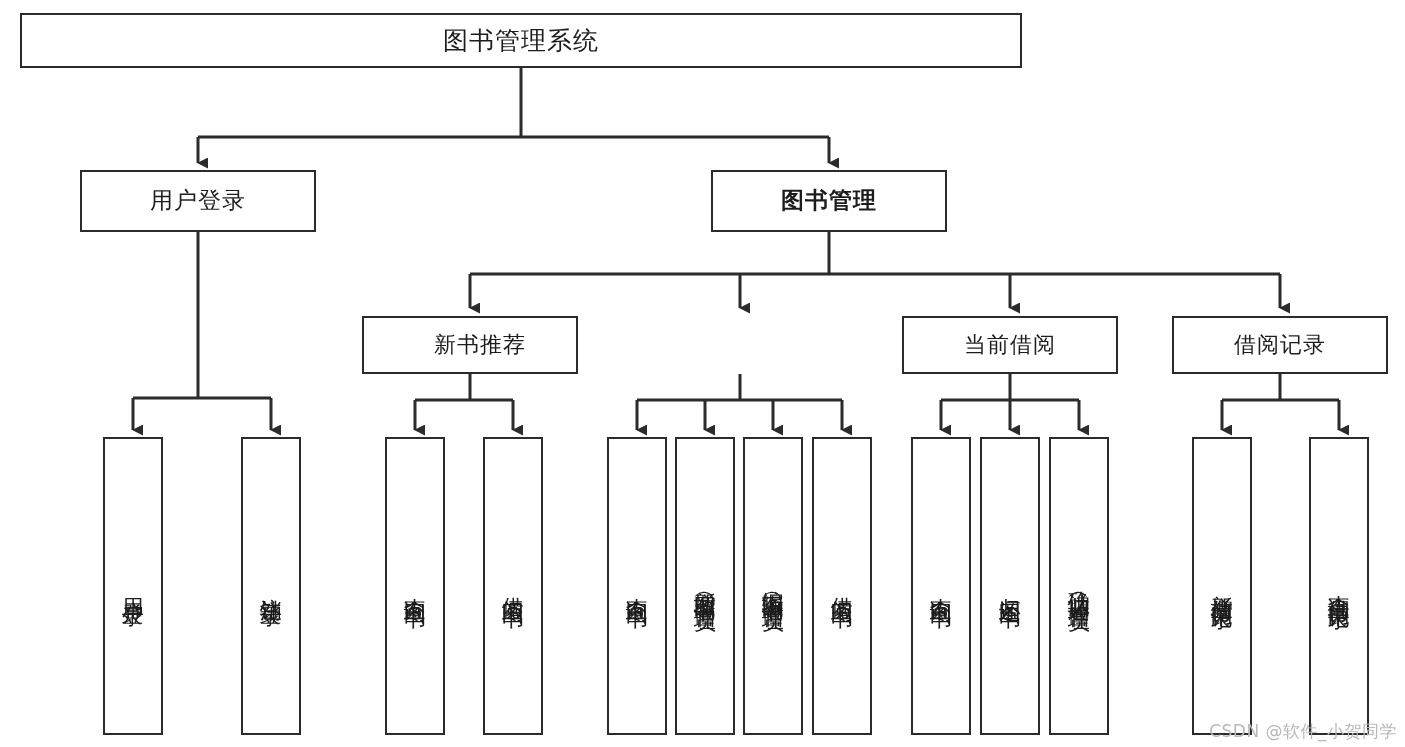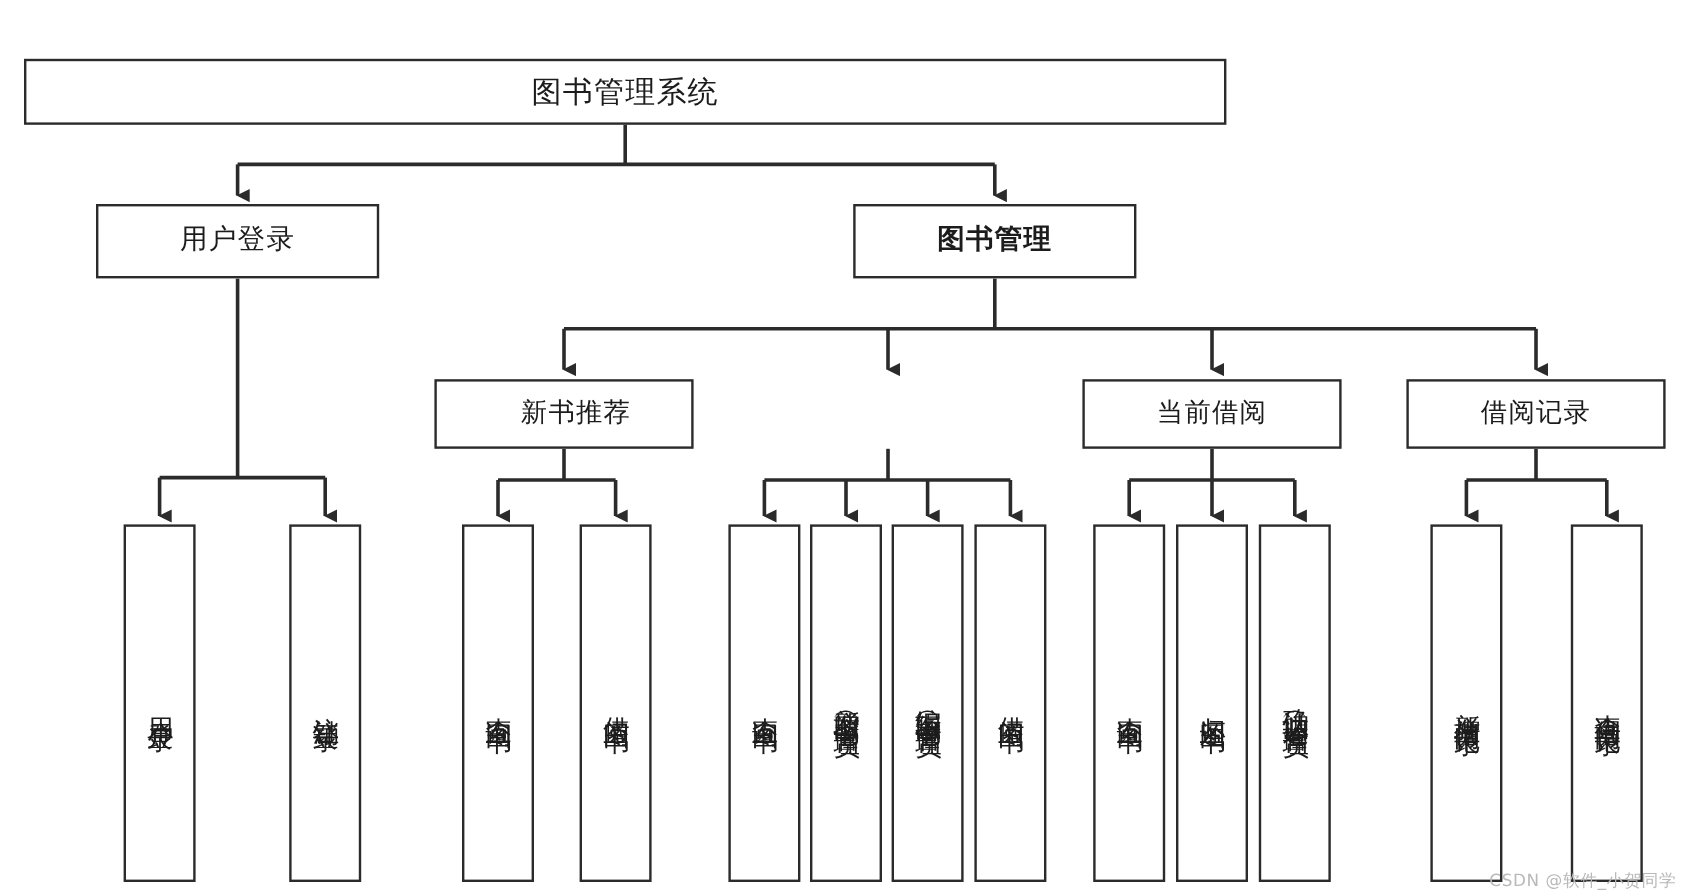--- a/index.html
+++ b/index.html
@@ -56,21 +56,21 @@
     font-size: 22px;
     line-height: 1.06;
     letter-spacing: 3px;
     white-space: nowrap;
     max-height: 282px;
   }
   .watermark {
     position: absolute;
     right: 8px;
     bottom: 4px;
-    font-size: 14px;
+    font-size: 17px;
     color: #b9b9b9;
     letter-spacing: 0.5px;
     white-space: nowrap;
     font-family: "DejaVu Sans", "Liberation Sans", sans-serif;
   }
 </style>
 </head>
 <body>
 
 <div id="canvas">
@@ -118,21 +118,21 @@
       <path d="M 1010 400 L 1010 430" marker-end="url(#arrow)"></path>
       <path d="M 1079 400 L 1079 430" marker-end="url(#arrow)"></path>
 
       <path d="M 1280 374 L 1280 400"></path>
       <path d="M 1222 400 L 1339 400"></path>
       <path d="M 1222 400 L 1222 430" marker-end="url(#arrow)"></path>
       <path d="M 1339 400 L 1339 430" marker-end="url(#arrow)"></path>
     </g>
   </svg>
 
-  <div class="node root" style="left:20px; top:13px; width:1002px; height:55px;margin-top:36px;">
+  <div class="node root" style="left:20px; top:13px; width:1002px; height:55px;">
     <span class="label">图书管理系统</span>
   </div>
 
   <div class="node lvl2" style="left:80px; top:170px; width:236px; height:62px;">
     <span class="label">用户登录</span>
   </div>
 
   <div class="node lvl2" style="left:711px; top:170px; width:236px; height:62px;font-weight:bold;">
     <span class="label">图书管理</span>
   </div>

